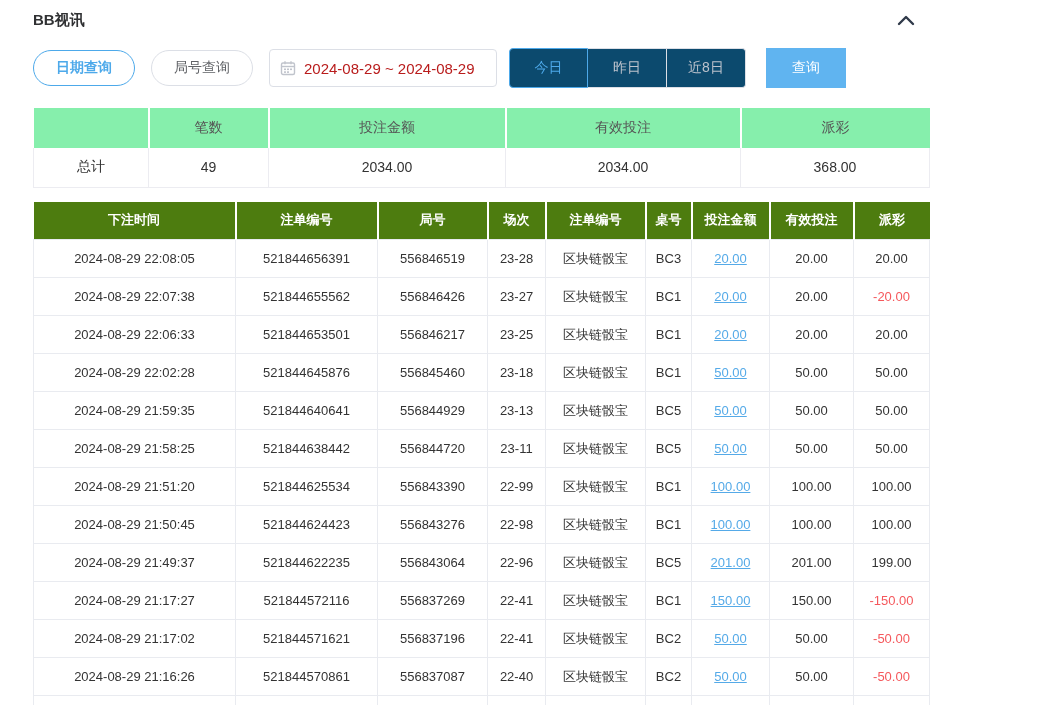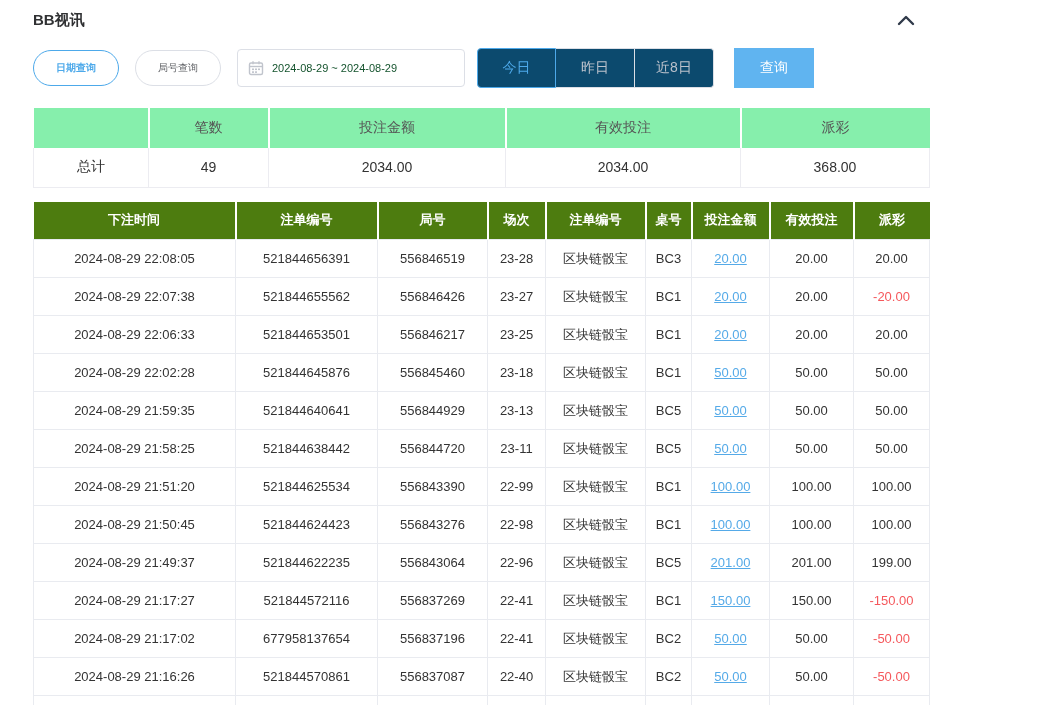--- a/index.html
+++ b/index.html
@@ -8,26 +8,26 @@
   .panel { width:1042px; height:705px; padding:8px 0 0 33px; position:relative; }
 
   
   .panel-header { width:896px; display:flex; justify-content:space-between; align-items:center; height:24px; }
   .panel-title { font-size:15px; font-weight:bold; color:#303133; }
   .collapse-btn { margin-right:14px; cursor:pointer; display:flex; align-items:center; }
 
   
   .toolbar { margin-top:16px; display:flex; align-items:center; height:40px; }
   .pill { height:36px; padding:0 22px; border-radius:18px; background:#fff; border:1px solid #dcdfe6;
-    font-size:10px; color:#606266; cursor:pointer; margin-right:16px; display:inline-flex; align-items:center; }
+    font-size:14px; color:#606266; cursor:pointer; margin-right:16px; display:inline-flex; align-items:center; }
   .pill.active { border-color:#4da9ea; color:#4da9ea; font-weight:bold; }
   .date-input { width:228px; height:38px; border:1px solid #dcdfe6; border-radius:4px; display:flex;
     align-items:center; padding:0 10px; margin-right:12px; cursor:pointer; background:#fff; }
   .date-input .cal { margin-right:8px; display:flex; }
-  .date-input .val { font-size:11px; color:#14532d; white-space:nowrap; }
+  .date-input .val { font-size:15px; color:#b91c1c; white-space:nowrap; }
   .btn-group { display:flex; height:40px; margin-left:0; }
   .seg { width:79px; height:40px; background:#0c4a6e; border:1px solid #dcdfe6; border-left-width:0;
     font-size:14px; color:#bcc2cc; cursor:pointer; display:flex; align-items:center; justify-content:center; }
   .seg:first-child { border-left-width:1px; border-radius:4px 0 0 4px; }
   .seg:last-child { border-radius:0 4px 4px 0; }
   .seg.active { border:1px solid #4da9ea; color:#4da9ea; }
   .query-btn { width:80px; height:40px; margin-left:20px; background:#60b4f0; color:#fff; border:none;
     border-radius:0; font-size:14px; cursor:pointer; font-family:inherit; }
 
   
@@ -254,21 +254,21 @@
           <td>556837269</td>
           <td>22-41</td>
           <td>区块链骰宝</td>
           <td>BC1</td>
           <td><a class="amount-link">150.00</a></td>
           <td>150.00</td>
           <td class="negative">-150.00</td>
         </tr>
         <tr>
           <td>2024-08-29 21:17:02</td>
-          <td>677958137654</td>
+          <td>521844571621</td>
           <td>556837196</td>
           <td>22-41</td>
           <td>区块链骰宝</td>
           <td>BC2</td>
           <td><a class="amount-link">50.00</a></td>
           <td>50.00</td>
           <td class="negative">-50.00</td>
         </tr>
         <tr>
           <td>2024-08-29 21:16:26</td>

